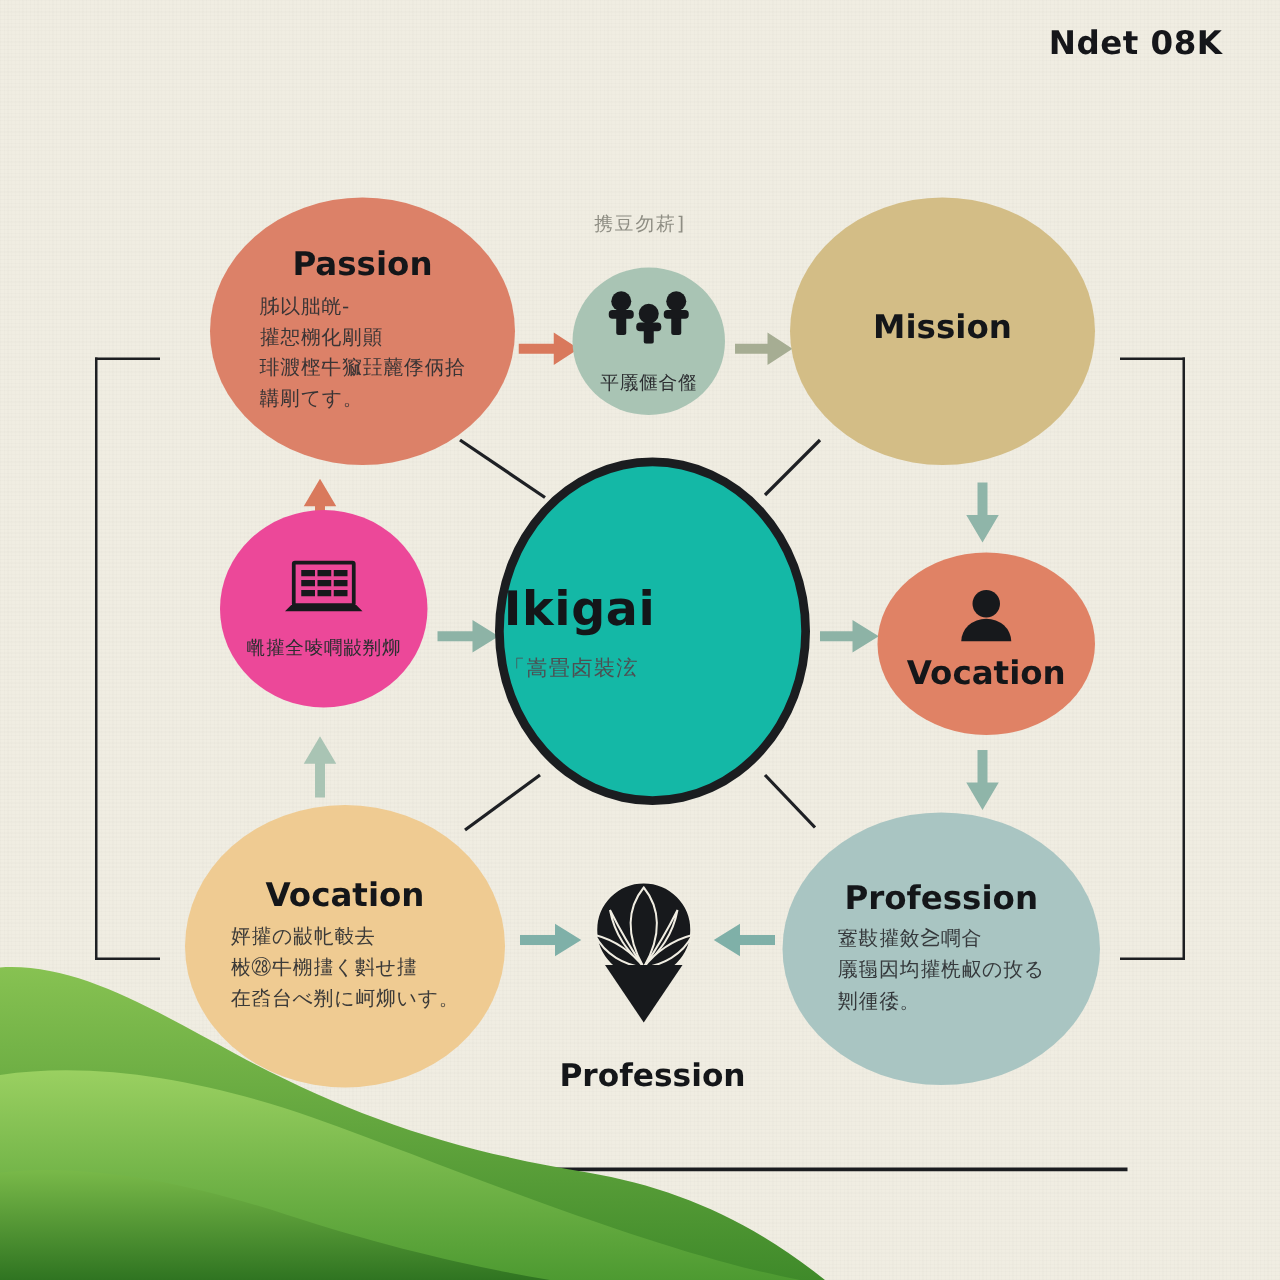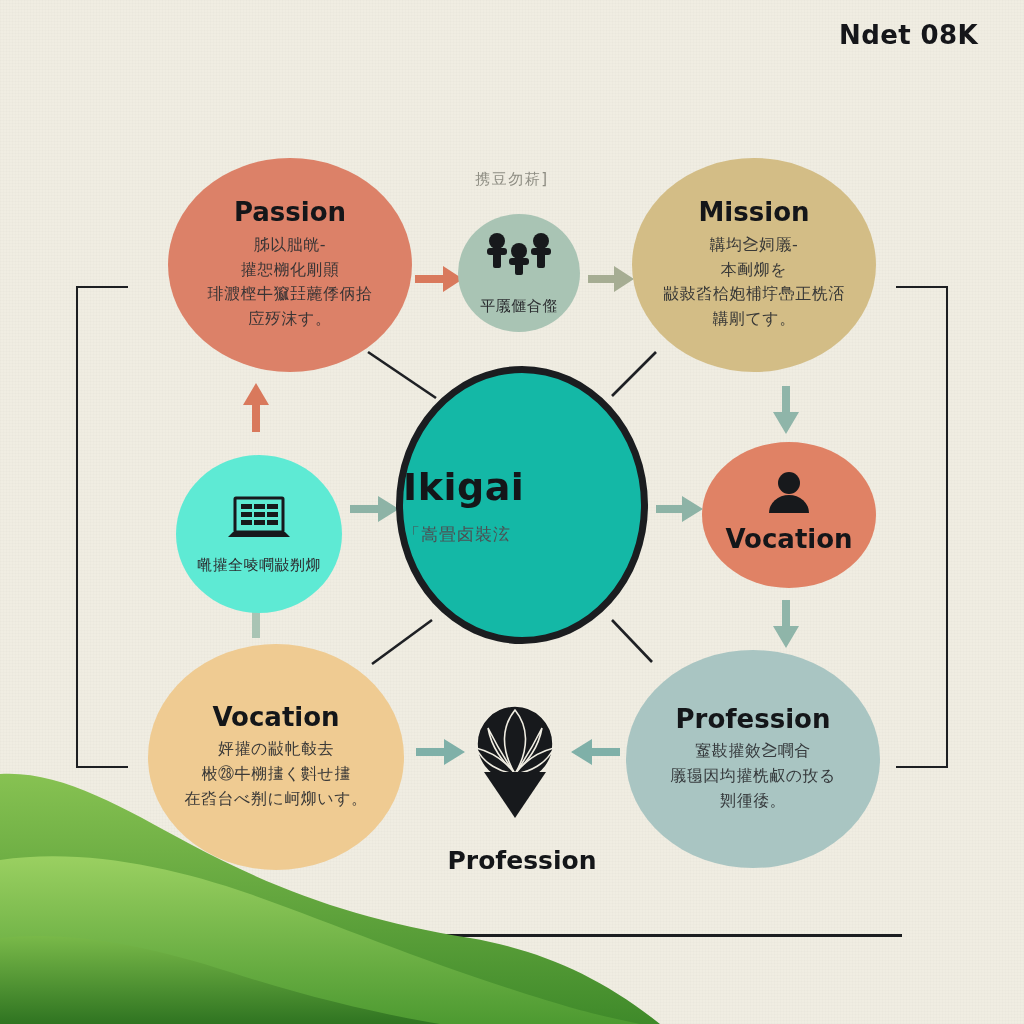--- a/index.html
+++ b/index.html
@@ -48,21 +48,21 @@
   .bracket.right { right: 76px; border-left: none;  }
 
   
   .node {
     position: absolute;
     border-radius: 50%;
     display: flex;
     flex-direction: column;
     align-items: center;
     justify-content: center;
-    text-align: center;
+    text-align: left;
     box-sizing: border-box;
     padding: 10px 18px;
   }
   .node .title {
     font-size: 26px;
     font-weight: 700;
     color: #141619;
     line-height: 1.1;
     margin-bottom: 6px;
   }
@@ -81,22 +81,23 @@
   #n-mission {
     left: 632px; top: 158px; width: 244px; height: 214px;
     background: #d3bd86;
   }
   #n-group {
     left: 458px; top: 214px; width: 122px; height: 118px;
     background: #a9c4b4;
     gap: 12px;
   }
   #n-skills {
-    left: 176px; top: 455px; width: 166px; height: 158px;
-    background: #5eead4;
+    left: 176px; top: 408px; width: 166px; height: 158px;
+    background: #ec4899;
+    font-family: Liberation Mono, monospace;
   }
   #n-vocation-r {
     left: 702px; top: 442px; width: 174px; height: 146px;
     background: #e08265;
   }
   #n-vocation-b {
     left: 148px; top: 644px; width: 256px; height: 226px;
     background: #efcb92;
   }
   #n-profession-b {
@@ -258,29 +259,25 @@
     </g>
   </svg>
 
   <div class="faint-label">携豆勿菥]</div>
 
   <div class="node" id="n-passion">
     <div class="title">Passion</div>
     <div class="body" style="white-space:pre-line">胏以朏㿠-
 㩲㤎㮶化㓮䫟
 琲㵻㭴㐄㺠㠭䕻㑧㑂拾
-㡴㱛沫す。</div>
+韝㓮てす。</div>
   </div>
 
   <div class="node" id="n-mission">
     <div class="title">Mission</div>
-    <div class="body" style="white-space:pre-line">韝㘬㐈㚸㕒-
-本㓰㶯を
-㪜㪖㳫㭘㚿㭪㘾㠀正㭠㳪
-韝㓮てす。</div>
   </div>
 
   <div class="node" id="n-group">
     <span class="icon">
       <svg width="74" height="44" viewBox="0 0 74 44" fill="#17191c">
         <circle cx="15" cy="10" r="8"></circle>
           <rect x="11" y="17" width="8" height="20" rx="2"></rect>
           <rect x="5" y="17" width="20" height="7" rx="3"></rect>
         <circle cx="59" cy="10" r="8"></circle>
           <rect x="55" y="17" width="8" height="20" rx="2"></rect>

